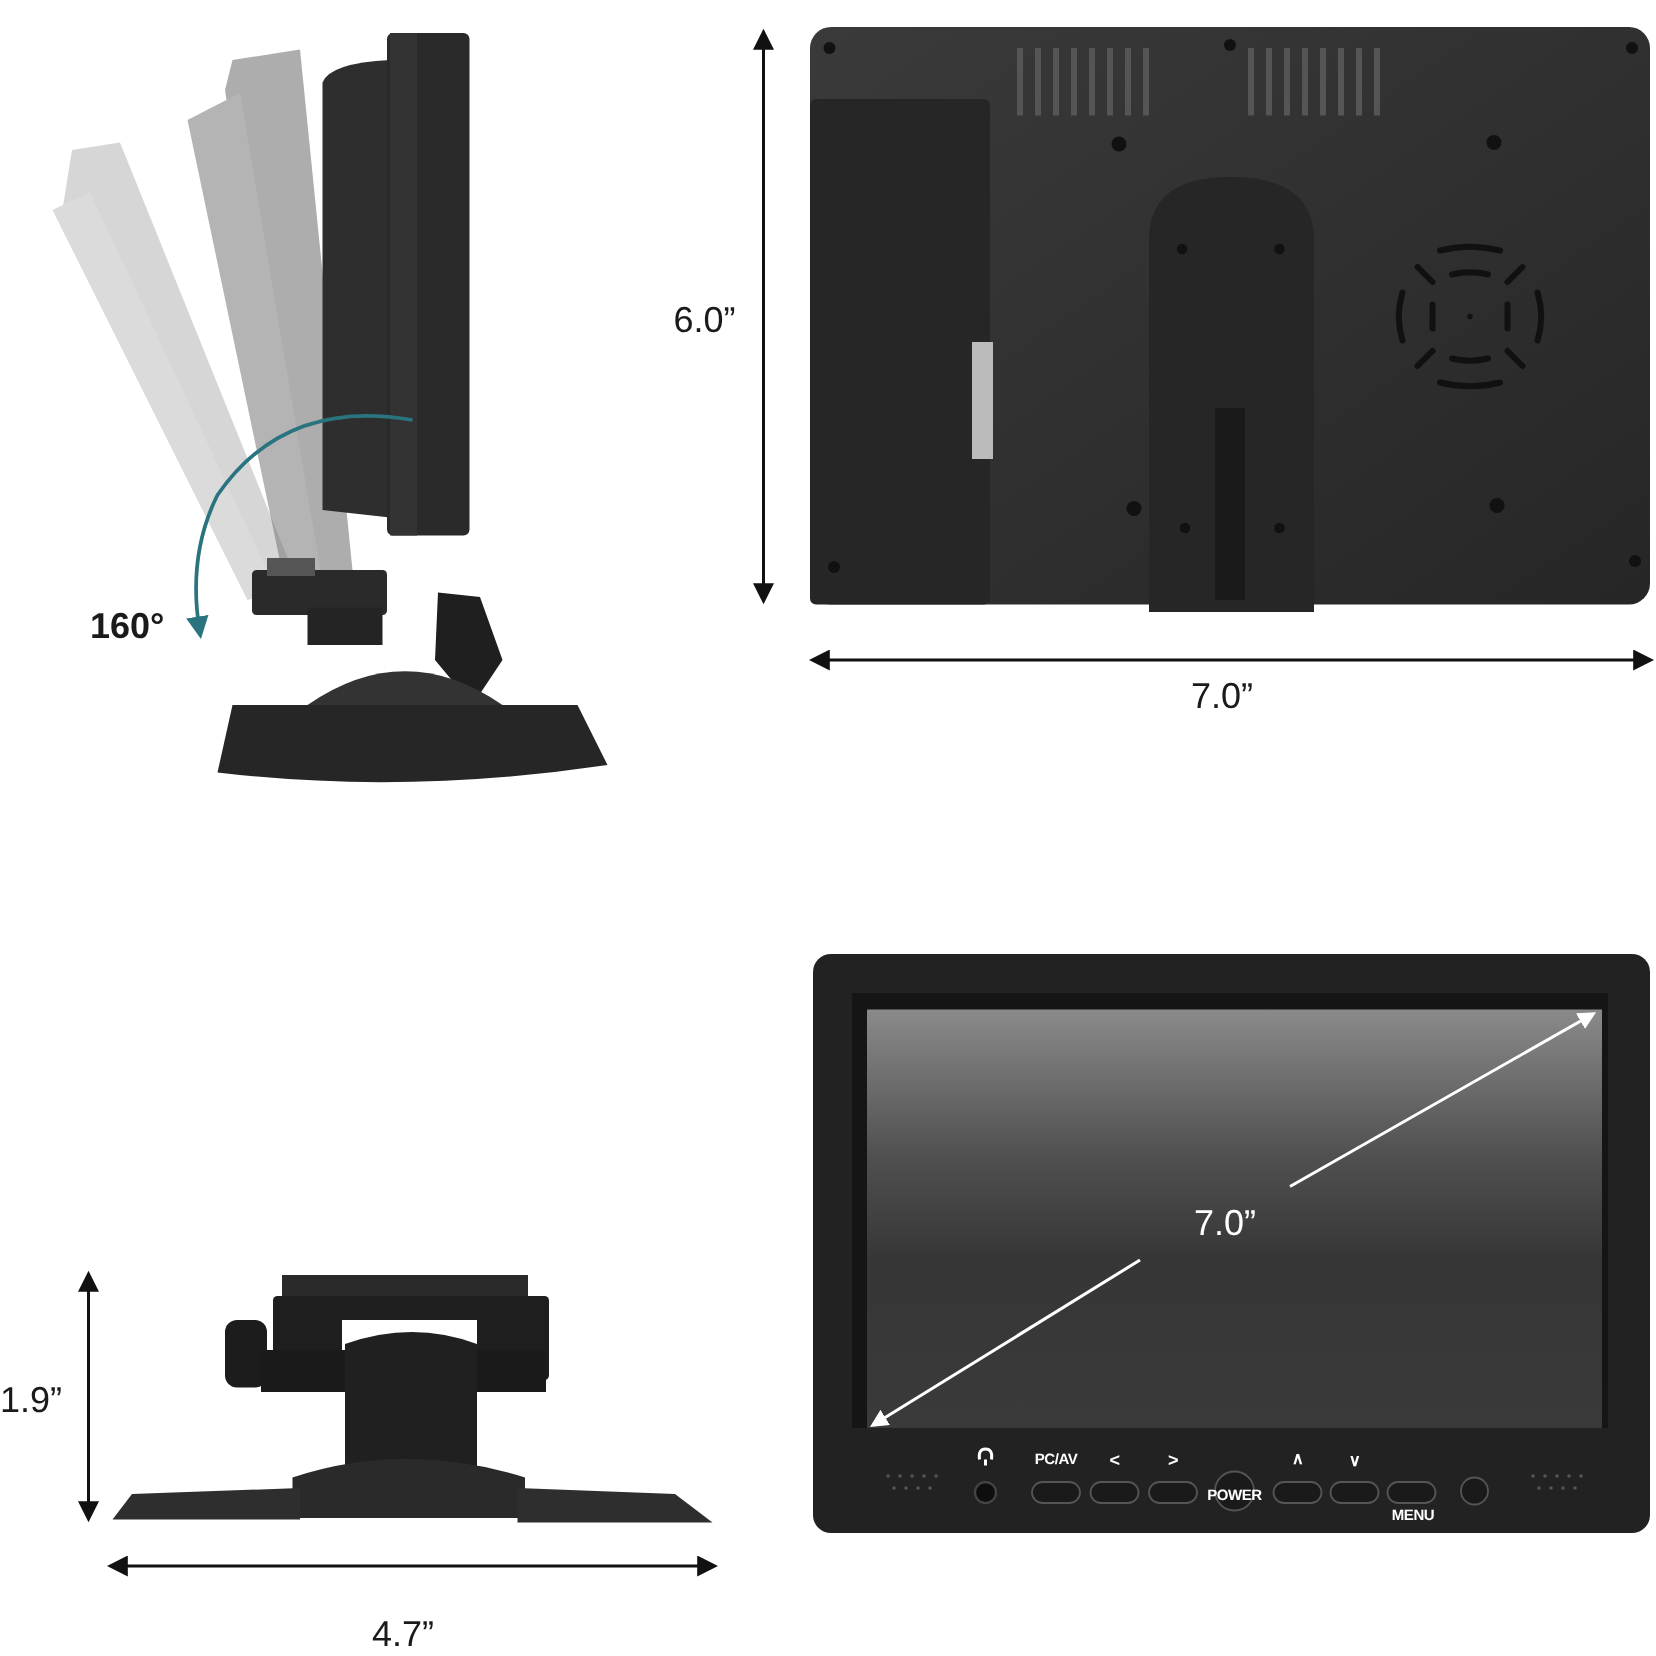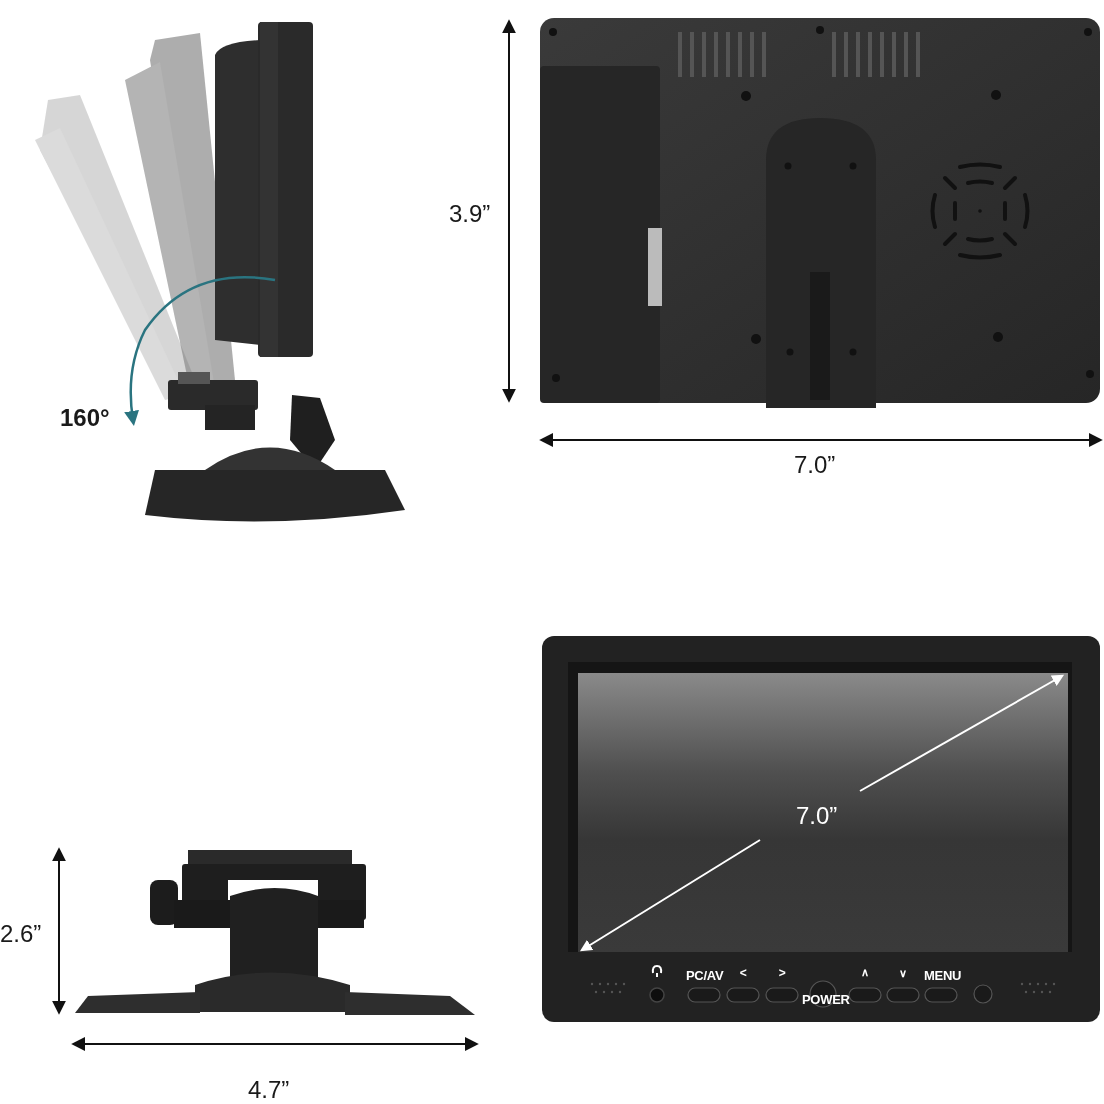--- a/index.html
+++ b/index.html
@@ -1,21 +1,21 @@
 <!DOCTYPE html>
 <html><head>
 <meta charset="utf-8">
 <style>
   html,body{margin:0;padding:0;background:#ffffff;}
   body{width:1104px;height:1104px;position:relative;overflow:hidden;font-family:"Liberation Sans",sans-serif;}
   .abs{position:absolute;}
   .dim-label{position:absolute;color:#1a1a1a;font-size:24px;font-family:"Liberation Sans",sans-serif;}
   .bold-label{font-weight:bold;}
   svg{position:absolute;left:0;top:0;}
-  .btn-label{position:absolute;color:#ffffff;font-size:13px;font-weight:bold;font-family:"Liberation Sans",sans-serif;text-align:center;letter-spacing:-0.3px;}
+  .btn-label{position:absolute;color:#ffffff;font-size:10px;font-weight:bold;font-family:"Liberation Sans",sans-serif;text-align:center;letter-spacing:-0.3px;}
   .screen-label{position:absolute;color:#ffffff;font-size:24px;font-family:"Liberation Sans",sans-serif;}
 </style>
 </head>
 <body>
 
 <svg width="1104" height="1104" viewBox="0 0 1104 1104">
   <defs>
     <marker id="arrowBlack" viewBox="0 0 10 10" refX="8" refY="5" markerWidth="7" markerHeight="7" orient="auto-start-reverse">
       <path d="M0,0 L10,5 L0,10 z" fill="#111"></path>
     </marker>
@@ -184,41 +184,41 @@
       <rect x="849" y="988" width="32" height="14" rx="7"></rect>
       <rect x="887" y="988" width="32" height="14" rx="7"></rect>
       <rect x="925" y="988" width="32" height="14" rx="7"></rect>
       <circle cx="983" cy="994" r="9"></circle>
     </g>
   </g>
 </svg>
 
 <div class="dim-label bold-label" style="left:60px;top:384px;font-size:24px;margin-top:20px;">160°</div>
 
-<div class="dim-label" style="left:449px;top:200px;">3.9”</div>
+<div class="dim-label" style="left:449px;top:200px;">6.0”</div>
 <div class="dim-label" style="left:794px;top:451px;">7.0”</div>
 
-<div class="dim-label" style="left:0px;top:920px;">2.6”</div>
+<div class="dim-label" style="left:0px;top:920px;">1.9”</div>
 <div class="dim-label" style="left:248px;top:1076px;">4.7”</div>
 
 <div class="screen-label" style="left:796px;top:802px;">7.0”</div>
 
 <div class="abs" style="left:651px;top:964px;width:12px;height:14px;">
   <svg width="12" height="14" viewBox="0 0 12 14" style="position:static">
     <path d="M2,9 Q1,2 6,2 Q11,2 10,9" fill="none" stroke="#fff" stroke-width="2"></path>
     <rect x="5" y="9" width="2" height="4" fill="#fff"></rect>
   </svg>
 </div>
 <div class="btn-label" style="left:686px;top:968px;width:36px;">PC/AV</div>
 <div class="btn-label" style="left:735px;top:966px;width:16px;font-size:12px;">&lt;</div>
 <div class="btn-label" style="left:774px;top:966px;width:16px;font-size:12px;">&gt;</div>
 <div class="btn-label" style="left:802px;top:992px;width:42px;">POWER</div>
 <div class="btn-label" style="left:857px;top:966px;width:16px;font-size:11px;">∧</div>
 <div class="btn-label" style="left:895px;top:967px;width:16px;font-size:11px;">∨</div>
-<div class="btn-label" style="left:924px;top:968px;width:36px;">MENU</div>
+<div class="btn-label" style="left:924px;top:1005px;width:36px;">MENU</div>
 
 <div class="abs" style="left:688px;top:988px;width:32px;height:14px;"></div>
 <div class="abs" style="left:727px;top:988px;width:32px;height:14px;"></div>
 <div class="abs" style="left:766px;top:988px;width:32px;height:14px;"></div>
 <div class="abs" style="left:810px;top:981px;width:26px;height:26px;"></div>
 <div class="abs" style="left:849px;top:988px;width:32px;height:14px;"></div>
 <div class="abs" style="left:887px;top:988px;width:32px;height:14px;"></div>
 <div class="abs" style="left:925px;top:988px;width:32px;height:14px;"></div>
 
 </body></html>

